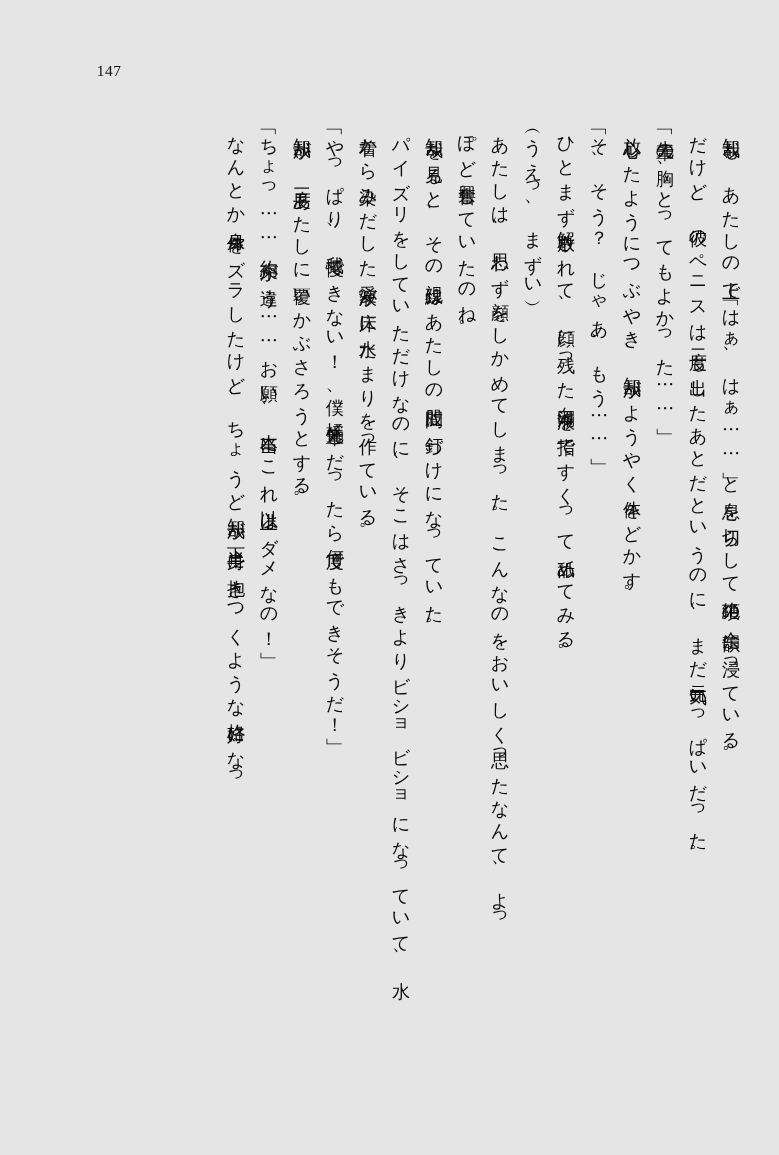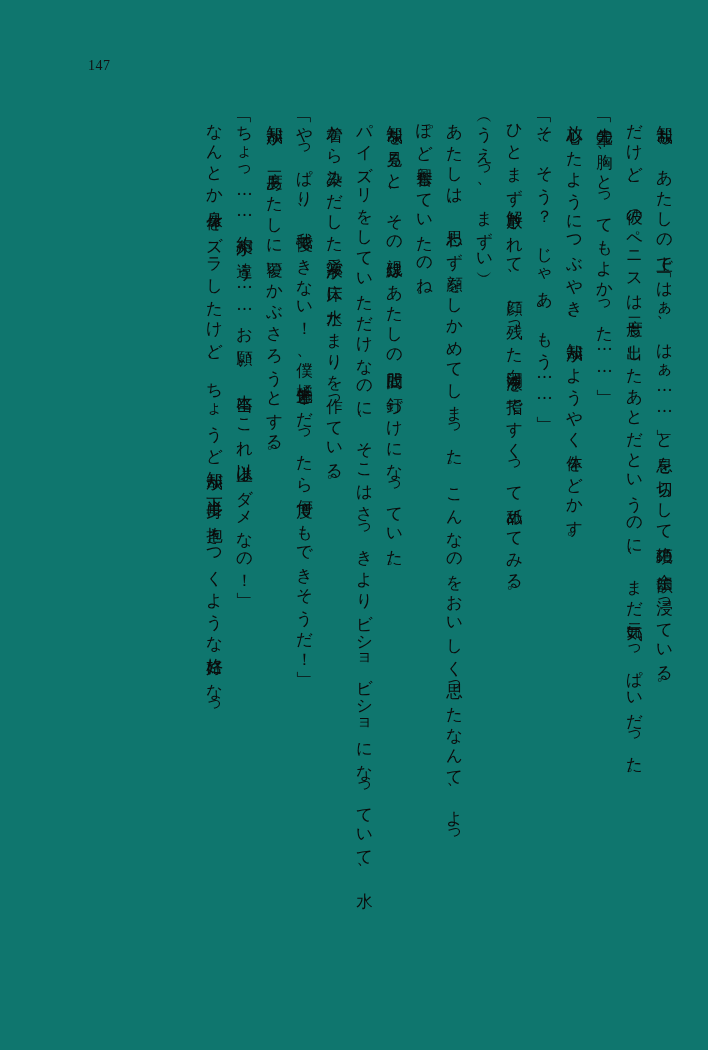--- a/index.html
+++ b/index.html
@@ -8,21 +8,21 @@
     background: #ffffff;
   }
   body {
     font-family: "Liberation Serif", "DejaVu Serif", serif;
     color: #000000;
   }
   .page {
     position: relative;
     width: 708px;
     height: 1050px;
-    background: #0f766e;
+    background: #e5e5e5;
     overflow: hidden;
     box-sizing: border-box;
   }
   .page-number {
     position: absolute;
     top: 58px;
     left: 88px;
     font-size: 14px;
     letter-spacing: 0.5px;
     font-family: "Liberation Serif", "DejaVu Serif", serif;

